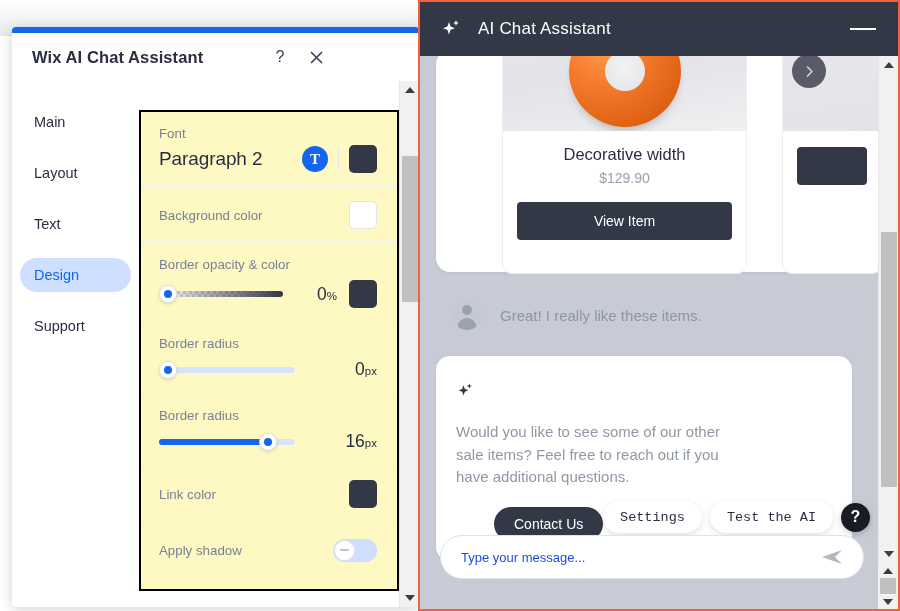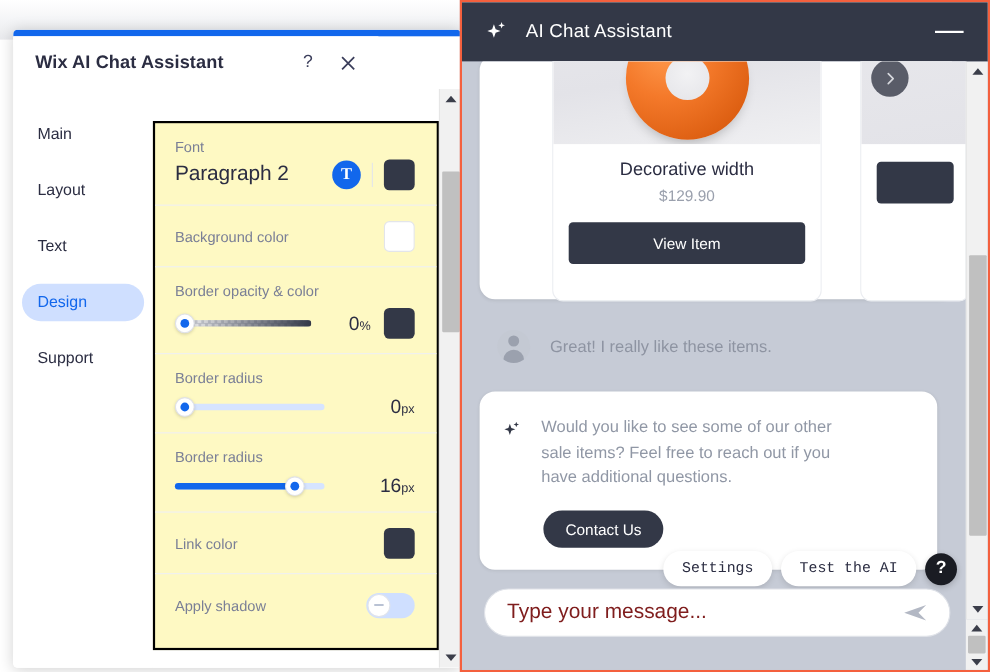--- a/index.html
+++ b/index.html
@@ -270,21 +270,21 @@
     width: 19px; height: 14px; border-radius: 10px 10px 0 0; background: #9ba1ae;
   }
   .user-text { font-size: 15px; color: #8e94a2; }
 
   
   .ai-bubble {
     position: absolute; left: 16px; top: 300px; right: 26px;
     background: #ffffff; border-radius: 14px; padding: 22px 22px 20px 20px;
     box-shadow: 0 1px 3px rgba(0,0,0,0.07);
   }
-  .ai-row { display: flex; gap: 16px; }
+  .ai-row { display: flex; gap: 16px; flex-direction: column; }
   .ai-spark { color: #333847; flex: 0 0 18px; margin-top: 3px; }
   .ai-text { font-size: 15px; line-height: 1.5; color: #9097a5; max-width: 290px; }
   .contact-btn {
     margin-top: 18px; margin-left: 38px; display: inline-flex; align-items: center;
     justify-content: center; height: 34px; padding: 0 20px; border-radius: 17px;
     background: #333847; color: #ffffff; font-size: 14px; cursor: pointer;
   }
 
   
   .pills {
@@ -301,21 +301,21 @@
     font-size: 16px; font-weight: bold; box-shadow: 0 2px 6px rgba(0,0,0,0.2);
     cursor: pointer;
   }
 
   
   .composer {
     position: absolute; left: 20px; right: 14px; bottom: 30px; height: 44px;
     background: #ffffff; border: 1px solid #dfe2e8; border-radius: 22px;
     display: flex; align-items: center; padding: 0 20px;
   }
-  .composer-ph { font-size: 19px; color: #7f1d1d; }
+  .composer-ph { font-size: 13px; color: #1d4ed8; }
   .send-icon { margin-left: auto; color: #b3b8c4; display: flex; }
 
   
   .chat-sb {
     position: absolute; top: 54px; right: 0; width: 20px; bottom: 46px;
     background: #f1f1f1; border-left: 1px solid #e6e6e6;
   }
   
   .mini-sb {
     position: absolute; right: 0; bottom: 0; width: 20px; height: 46px; background: #f1f1f1;

